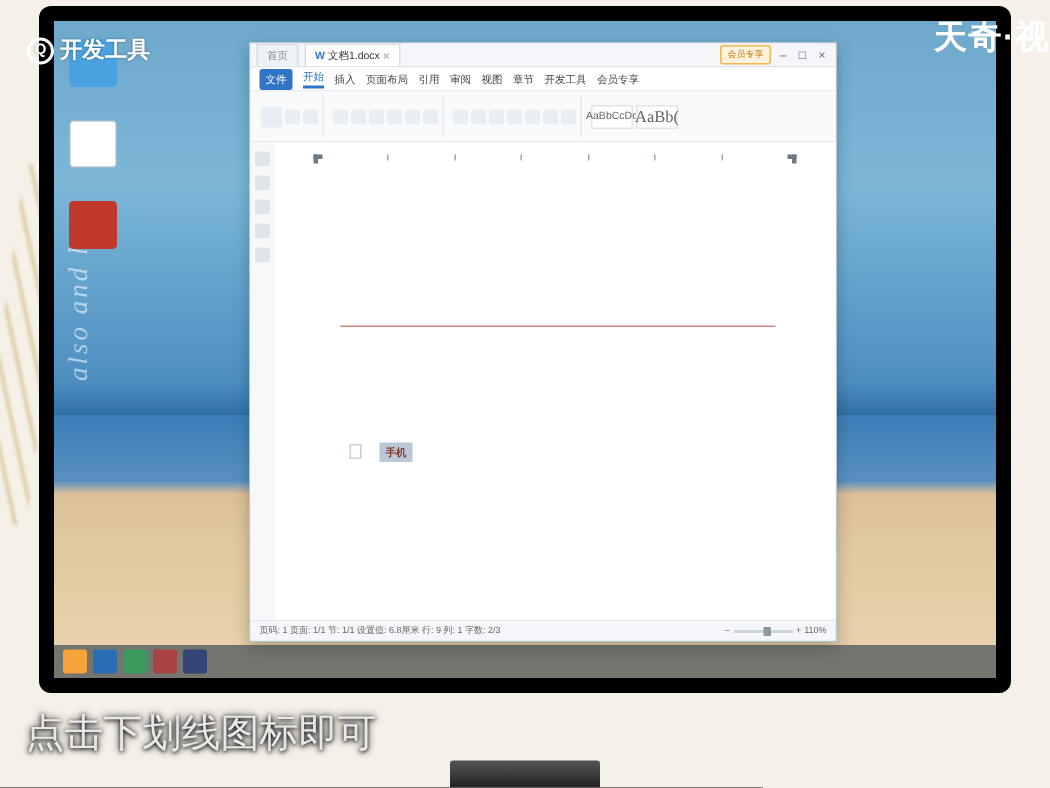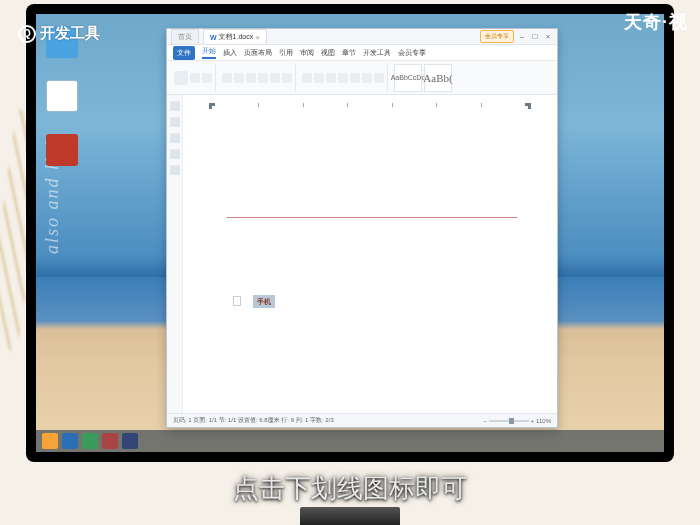--- a/index.html
+++ b/index.html
@@ -64,43 +64,43 @@
   .pill{padding:1px 4px;border:1px solid #f3b54d;background:#fff3dd;border-radius:2px;color:#c77c10;font-size:6px;}
   .winbtn{width:10px;height:10px;display:flex;align-items:center;justify-content:center;color:#666;font-size:8px;}
   .menubar{height:16px;background:#fff;display:flex;align-items:center;gap:7px;padding:0 6px;border-bottom:1px solid #e6ebf0;}
   .menubar span{font-size:7px;color:#444;}
   .menubar .file{background:#2f74c6;color:#fff;padding:2px 4px;border-radius:2px;}
   .menubar .active{color:#2f74c6;border-bottom:2px solid #2f74c6;padding-bottom:1px;}
   .ribbon{height:34px;background:#f8fafc;border-bottom:1px solid #e1e7ed;display:flex;align-items:center;padding:2px 4px;gap:3px;overflow:hidden;}
   .rgroup{display:flex;align-items:center;gap:2px;padding:0 3px;border-right:1px solid #e5eaef;height:100%;}
   .rbtn{width:10px;height:10px;background:#e9eef3;border-radius:2px;}
   .rbtn.big{width:14px;height:14px;}
-  .styleA{width:28px;height:28px;border:1px solid #dfe5eb;display:flex;align-items:center;justify-content:center;font-size:7px;color:#666;background:#fff;}
+  .styleA{width:28px;height:16px;border:1px solid #dfe5eb;display:flex;align-items:center;justify-content:center;font-size:7px;color:#666;background:#fff;}
   .styleB{font-family:serif;}
   .doc-area{flex:1;position:relative;background:#fff;display:flex;}
   .vtool{width:16px;background:#f6f8fa;border-right:1px solid #eceff3;display:flex;flex-direction:column;align-items:center;gap:6px;padding-top:6px;}
   .vtool .vi{width:10px;height:10px;background:#dfe5eb;border-radius:2px;}
   .page{flex:1;position:relative;background:#fff;padding:18px 26px 18px 28px;}
   .ruler-marks{position:absolute;left:26px;right:26px;top:8px;height:6px;display:flex;justify-content:space-between;}
   .ruler-marks i{width:1px;height:4px;background:#9aa6b1;display:block;}
   .ruler-marks i.corner{height:6px;border-left:3px solid #6c7a86;border-top:3px solid #6c7a86;width:6px;background:none;}
   .redline{position:absolute;left:44px;right:40px;top:122px;height:1px;background:#d08080;}
   .selbox{position:absolute;left:70px;top:200px;width:22px;height:13px;background:#b9c8d6;display:flex;align-items:center;justify-content:center;font-size:7px;color:#8a3a2a;font-weight:bold;}
   .cursor-indicator{position:absolute;left:50px;top:201px;width:8px;height:10px;border:1px solid #c7ced5;}
   .statusbar{height:14px;background:#f4f6f9;border-top:1px solid #e1e7ed;display:flex;align-items:center;padding:0 6px;gap:8px;font-size:6px;color:#666;}
   .statusbar .sp{flex:1;}
   .zoom{display:flex;align-items:center;gap:2px;}
   .zoom .track{width:40px;height:2px;background:#cfd7de;position:relative;}
   .zoom .handle{position:absolute;left:50%;top:-2px;width:5px;height:6px;background:#8a98a5;}
 
   
   .wm-left{position:absolute;left:18px;top:24px;color:#fff;font-size:15px;font-weight:bold;display:flex;align-items:center;gap:4px;text-shadow:0 0 2px rgba(0,0,0,.4);}
   .wm-left .logo{width:18px;height:18px;border:2px solid #fff;border-radius:50%;display:flex;align-items:center;justify-content:center;font-size:10px;}
-  .wm-right{position:absolute;right:12px;top:10px;color:#fff;font-size:18px;font-weight:bold;letter-spacing:1px;}
-  .subtitle{position:absolute;left:0;right:0;bottom:19px;text-align:center;color:#e8e8e8;font-size:26px;text-shadow:0 1px 3px #000, 0 0 6px rgba(0,0,0,.8);}
+  .wm-right{position:absolute;right:0;top:10px;color:#fff;font-size:22px;font-weight:bold;letter-spacing:1px;}
+  .subtitle{position:absolute;left:0;right:0;bottom:19px;color:#e8e8e8;font-size:26px;text-shadow:0 1px 3px #000, 0 0 6px rgba(0,0,0,.8);padding-left:17px;}
   .stand{position:absolute;left:300px;bottom:0;width:100px;height:18px;background:linear-gradient(#555,#222);border-radius:2px 2px 0 0;}
   
   .wheat{position:absolute;left:0;top:110px;width:34px;height:240px;background:
     repeating-linear-gradient(70deg,rgba(190,150,70,.35) 0 3px,transparent 3px 12px);
     transform:rotate(8deg);filter:blur(1px);}
   .sidetext{position:absolute;left:6px;top:240px;transform:rotate(-90deg);transform-origin:left top;color:rgba(255,255,255,.55);font-size:18px;font-family:serif;font-style:italic;letter-spacing:2px;}
 </style>
 </head>
 <body>
 

